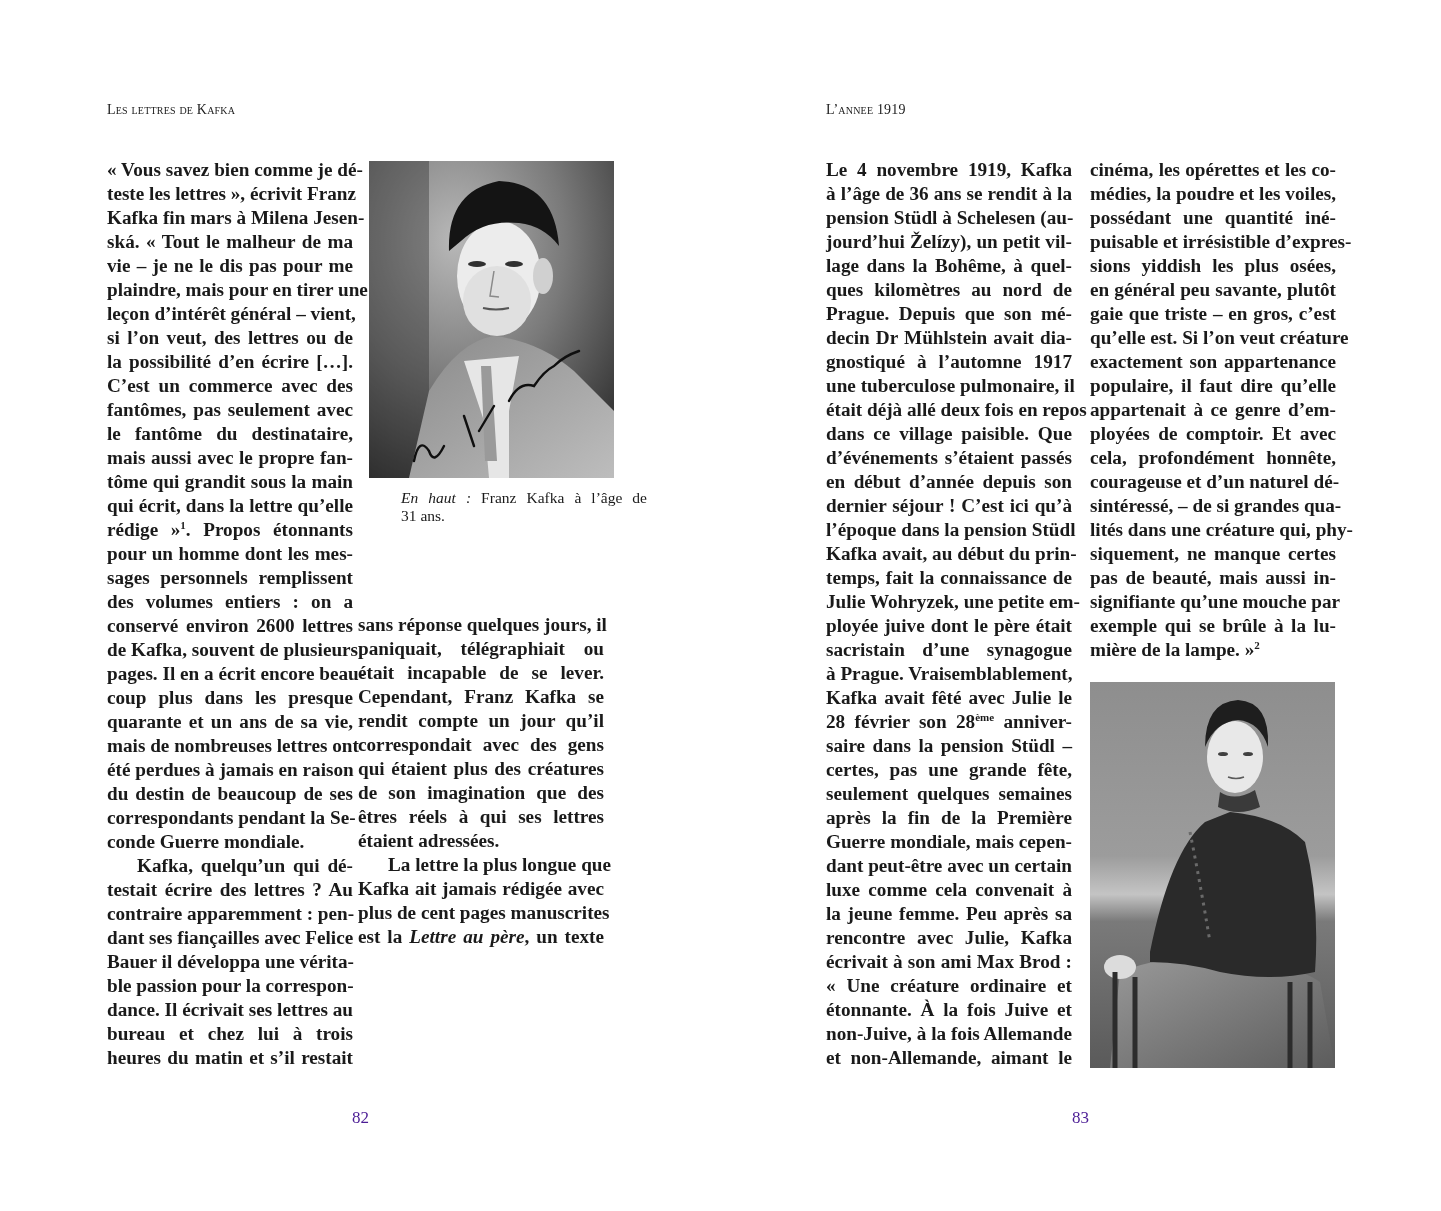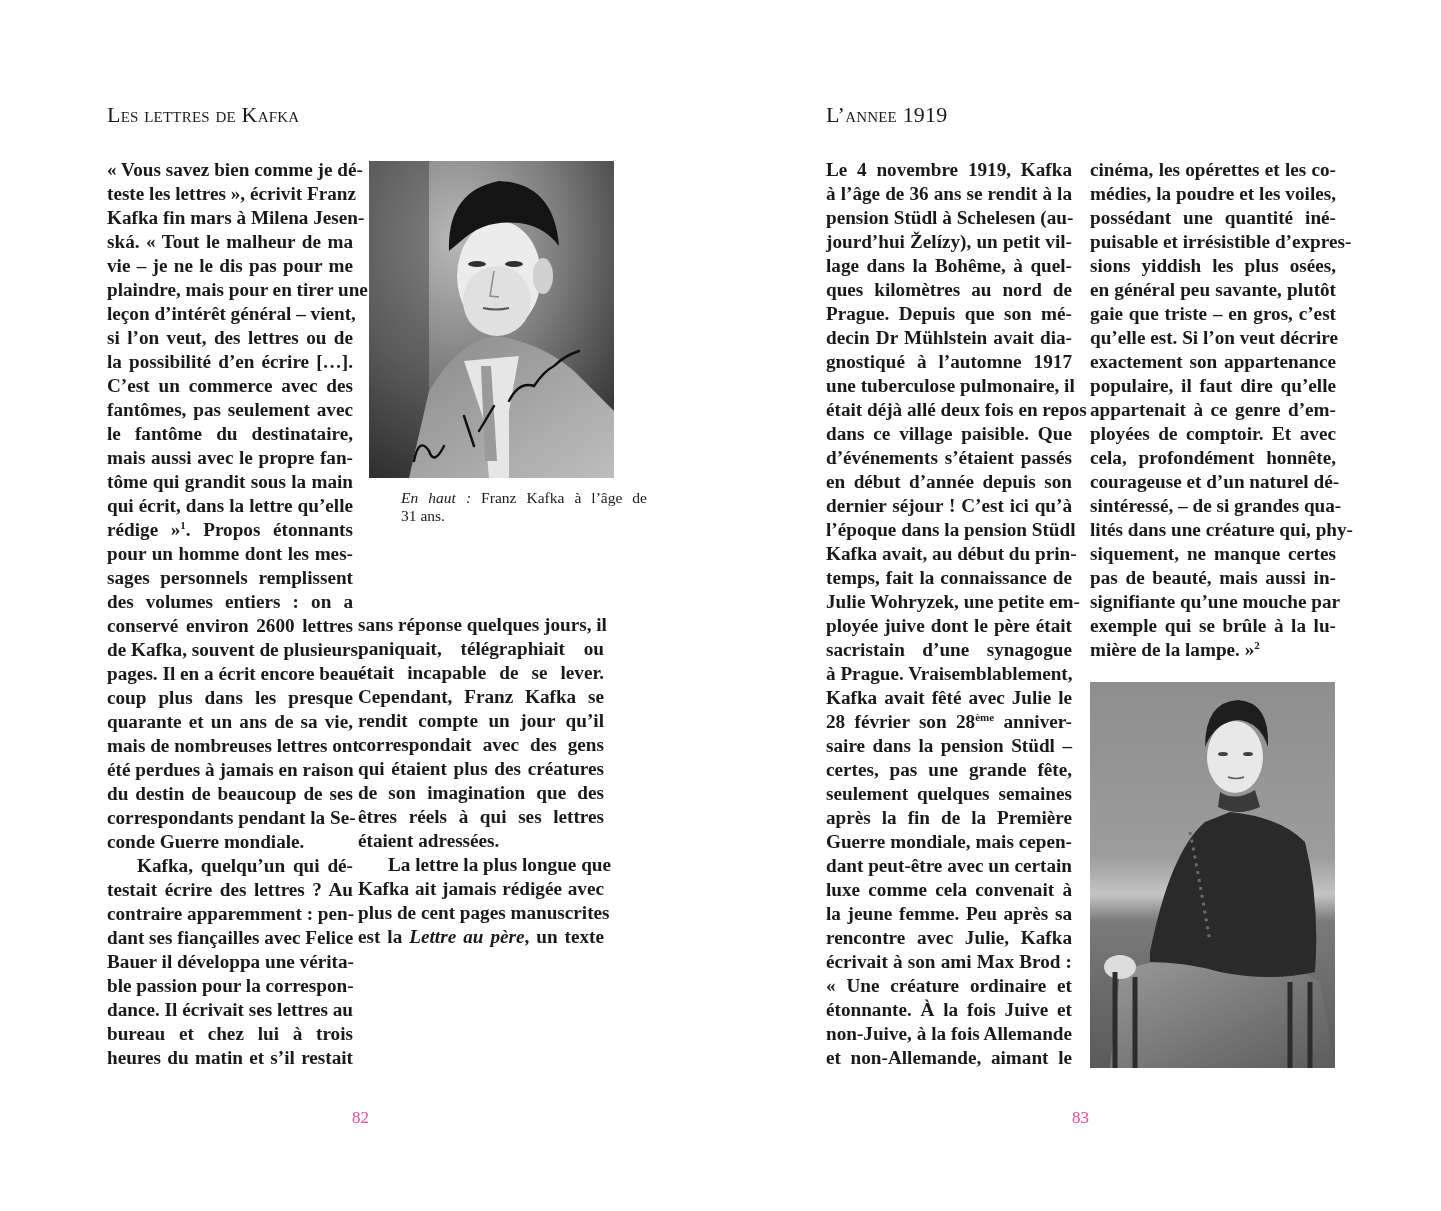--- a/index.html
+++ b/index.html
@@ -7,21 +7,21 @@
       width: 1441px; height: 1211px; position: relative; overflow: hidden;
       font-family: "Liberation Serif", "DejaVu Serif", serif;
       color: #1a1a1a;
     }
     .page { position: absolute; top: 0; height: 1211px; }
     .page-left { left: 0; width: 720px; }
     .page-right { left: 720px; width: 721px; }
 
     .running-head {
       position: absolute; top: 102px;
-      font-size: 22px; letter-spacing: 0.2px; color: #1a1a1a;
+      font-size: 14px; letter-spacing: 0.2px; color: #1a1a1a;
       font-variant: small-caps; white-space: nowrap;
     }
     .page-left .running-head { left: 107px; }
     .page-right .running-head { left: 106px; }
 
     .col {
       position: absolute; width: 246px;
       font-size: 19.2px; line-height: 24px;
       text-align: justify; hyphens: manual; font-weight: bold;
     }
@@ -46,21 +46,21 @@
     .caption {
       position: absolute; left: 369px; top: 489px; width: 246px;
       font-size: 15.5px; line-height: 18px; text-align: left; margin-left: 32px;
     }
     .caption p { margin: 0 0 4px 0; }
     .caption .line { display: block; white-space: nowrap; text-align: justify; text-align-last: justify; }
     .caption .line.last { text-align-last: left; font-family: Liberation Serif, serif; }
     .caption i { font-style: italic; }
 
     .page-number {
-      position: absolute; top: 1108px; font-size: 17px; color: #ec4899;
+      position: absolute; top: 1108px; font-size: 17px; color: #4c1d95;
     }
     .page-left .page-number { left: 352px; }
     .page-right .page-number { left: 352px; }
   </style>
 </head>
 <body>
 
 <div class="page page-left">
   <div class="running-head">Les lettres de Kafka</div>
 
@@ -222,21 +222,21 @@
 
   <div class="col col-b">
     <div id="rpb">
         <span class="line">cinéma, les opérettes et les co-</span>
         <span class="line">médies, la poudre et les voiles,</span>
         <span class="line">possédant une quantité iné-</span>
         <span class="line">puisable et irrésistible d’expres-</span>
         <span class="line">sions yiddish les plus osées,</span>
         <span class="line">en général peu savante, plutôt</span>
         <span class="line">gaie que triste – en gros, c’est</span>
-        <span class="line">qu’elle est. Si l’on veut décrire</span>
+        <span class="line">qu’elle est. Si l’on veut créature</span>
         <span class="line">exactement son appartenance</span>
         <span class="line">populaire, il faut dire qu’elle</span>
         <span class="line">appartenait à ce genre d’em-</span>
         <span class="line">ployées de comptoir. Et avec</span>
         <span class="line">cela, profondément honnête,</span>
         <span class="line">courageuse et d’un naturel dé-</span>
         <span class="line">sintéressé, – de si grandes qua-</span>
         <span class="line">lités dans une créature qui, phy-</span>
         <span class="line">siquement, ne manque certes</span>
         <span class="line">pas de beauté, mais aussi in-</span>

